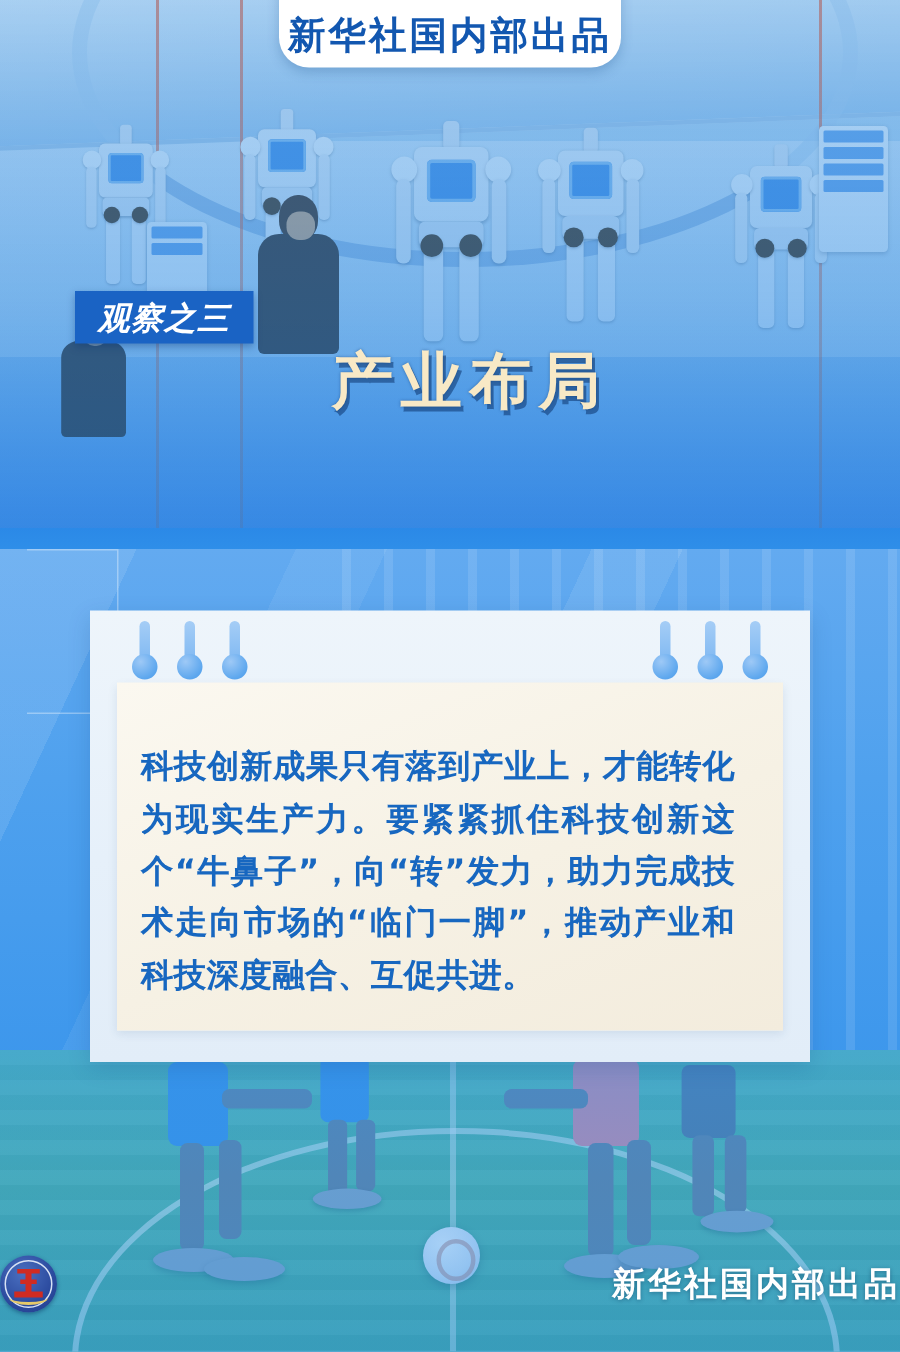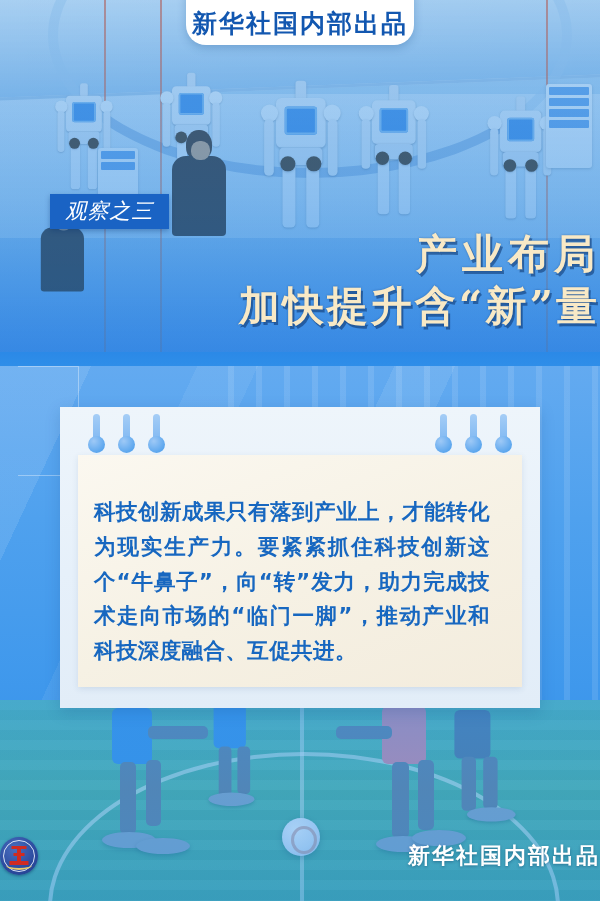--- a/index.html
+++ b/index.html
@@ -154,27 +154,27 @@
 
   
   .badge{
     position:absolute;left:50px;top:194px;width:119px;height:35px;
     background:#1a63c4;z-index:14;
     display:flex;align-items:center;justify-content:center;
     box-shadow:0 2px 5px rgba(10,50,110,.35);
   }
   .badge-text{
     font-family:"DejaVu Serif","Liberation Serif",serif;
-    font-size:21px;font-weight:400;color:#ffffff;letter-spacing:1px;
+    font-size:21px;font-weight:700;color:#ffffff;letter-spacing:1px;
     font-style:italic;line-height:1;
   }
 
   
   .headline{
-    position:absolute;left:0;top:232px;width:600px;z-index:15;text-align:right;
+    position:absolute;left:0;top:232px;width:600px;z-index:15;text-align:center;
     font-family:"DejaVu Serif","Liberation Serif",serif;
     font-weight:700;color:#f8e9c6;
     text-shadow:2px 3px 0 rgba(12,52,110,.55),0 0 2px rgba(12,52,110,.5);
   }
   .hl1{font-size:41px;line-height:1.12;letter-spacing:5px;padding-left:26px;}
   .hl2{font-size:41px;line-height:1.12;letter-spacing:3px;margin-top:6px;}
 
   
   .card-outer{
     position:absolute;left:60px;top:407px;width:480px;height:301px;
@@ -395,21 +395,20 @@
   <div class="pill">
     <div class="pill-text">新华社国内部出品</div>
   </div>
 
   <div class="badge">
     <div class="badge-text">观察之三</div>
   </div>
 
   <div class="headline">
     <div class="hl1">产业布局</div>
-    <div class="hl2">加快提升含“新”量</div>
   </div>
 
   <div class="card-outer"></div>
 
   <div class="pin" style="left:88px;top:414px">
       <div class="stem"></div>
       <div class="head"></div>
     </div>
   <div class="pin" style="left:118px;top:414px">
       <div class="stem"></div>

